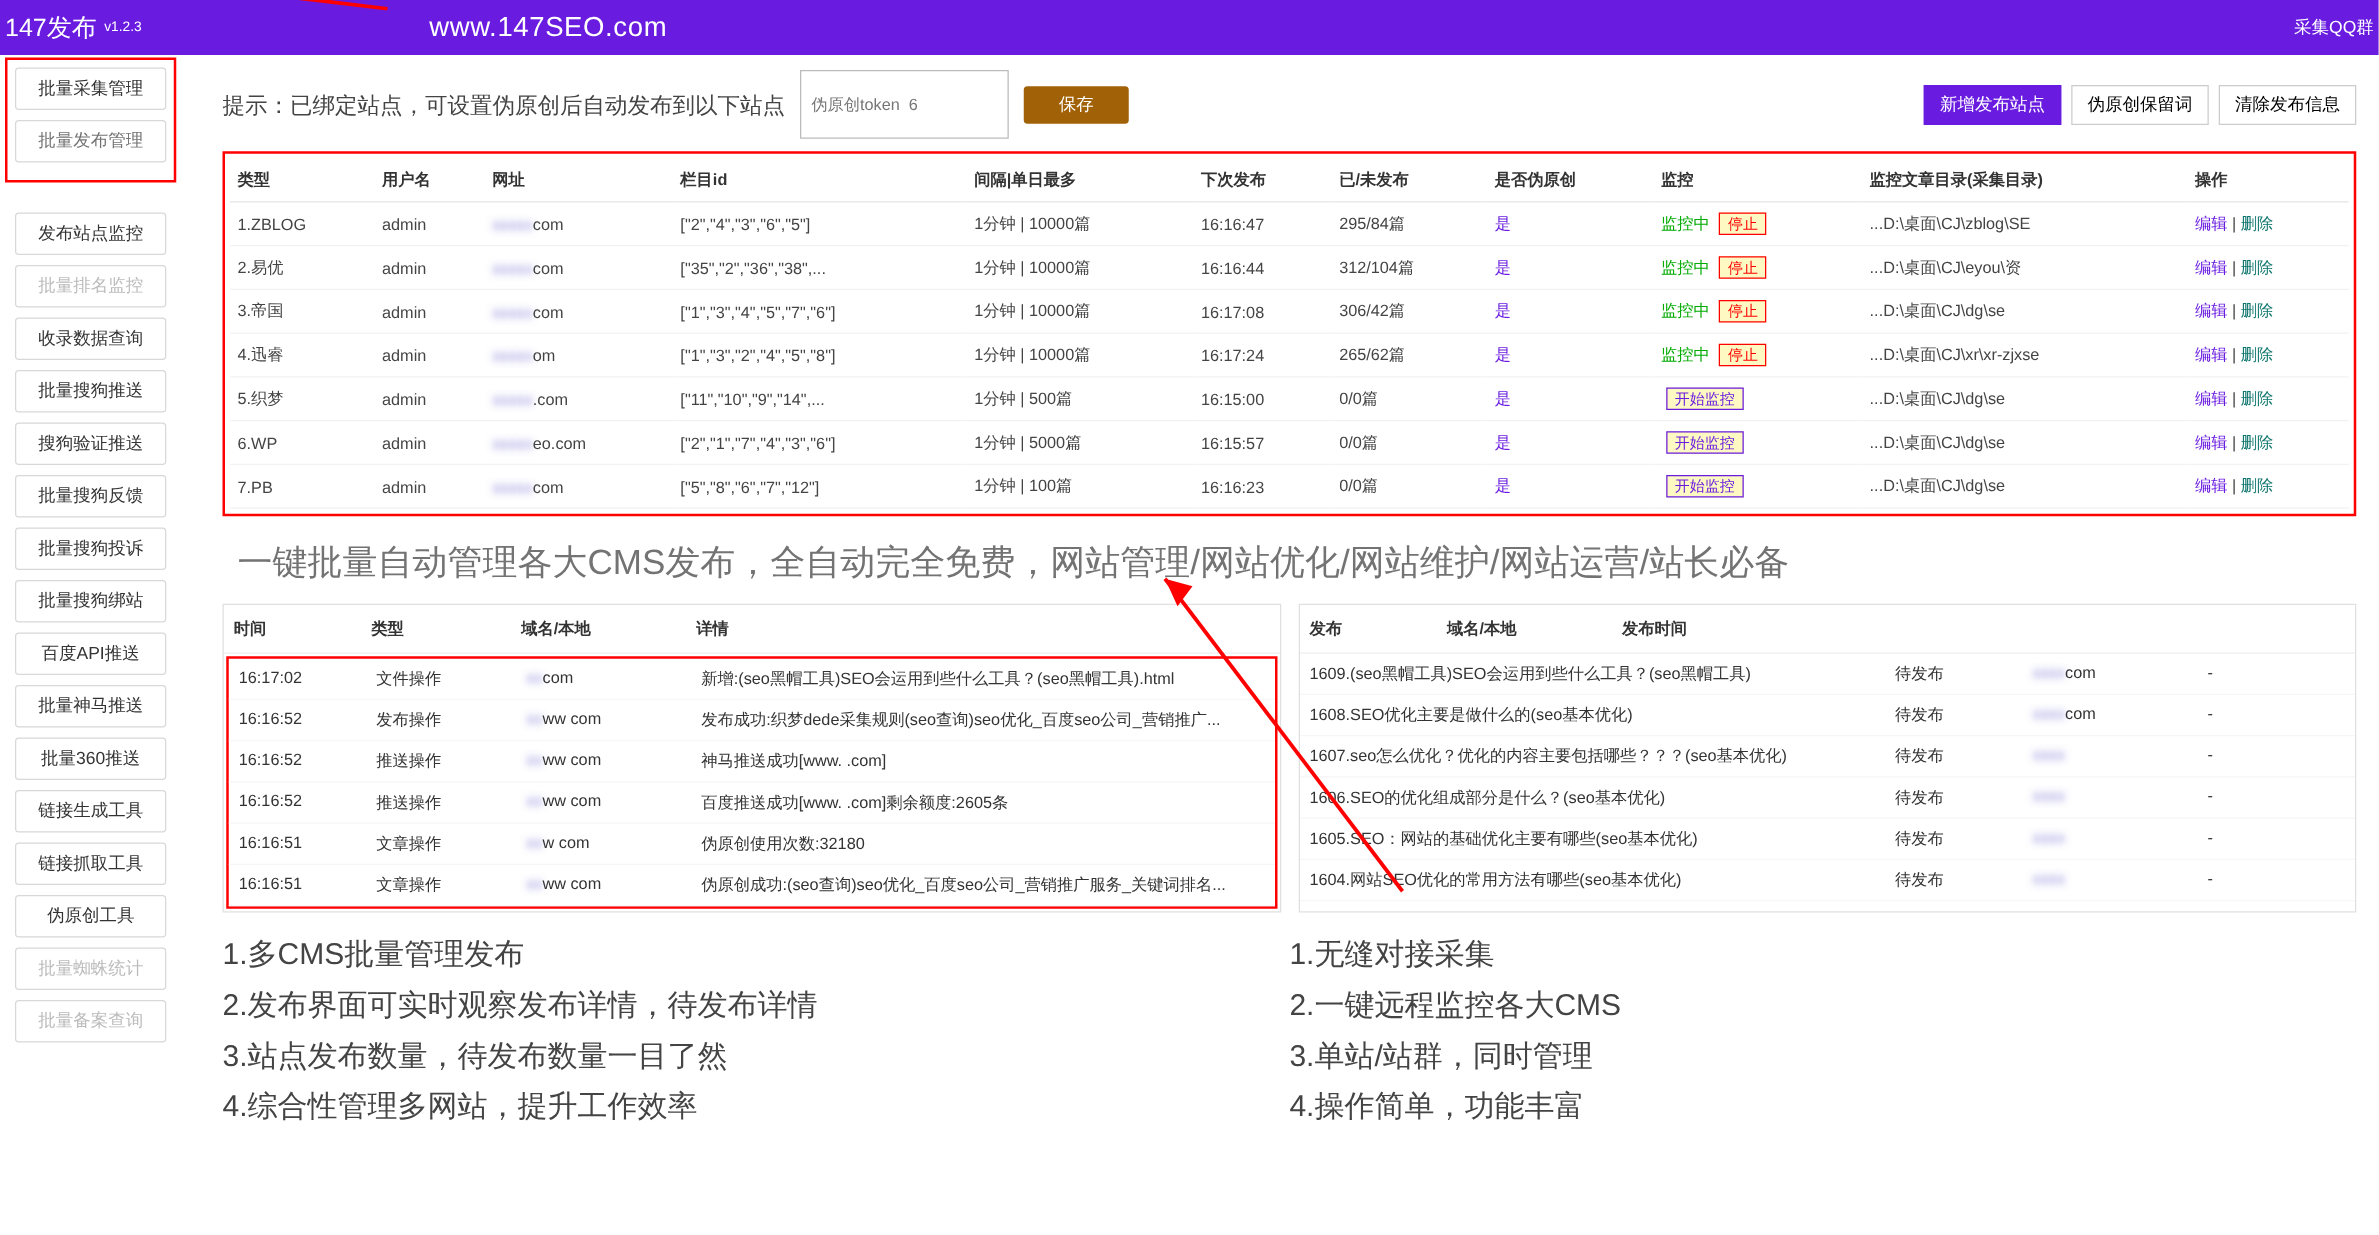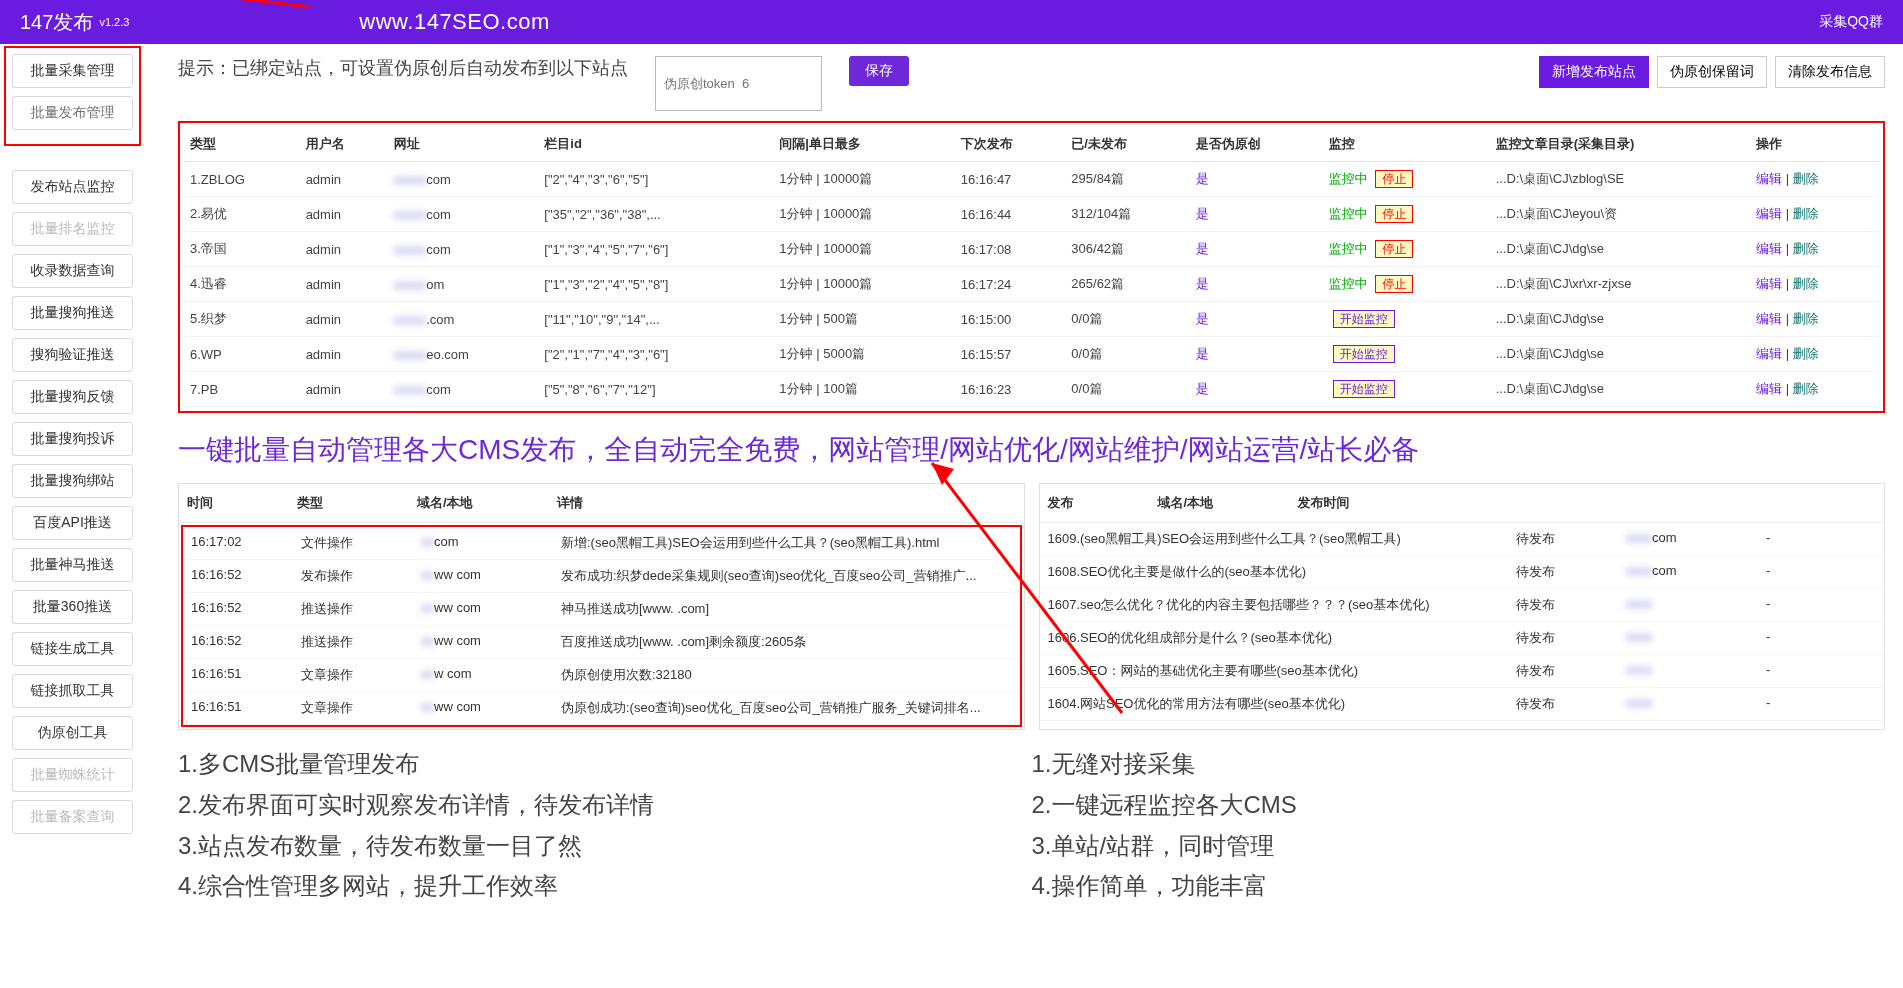--- a/index.html
+++ b/index.html
@@ -1,47 +1,47 @@
 <!DOCTYPE html>
 <html><head>
 <meta charset="utf-8">
 <style>
 *{box-sizing:border-box;margin:0;padding:0;font-family:"Microsoft YaHei",Arial,sans-serif}
 body{background:#fff;font-size:13px;color:#333}
-.topbar{background:#6a1be0;height:44px;display:flex;align-items:center;padding:0 20px;color:#fff}
+.topbar{background:#6a1be0;height:44px;display:flex;align-items:center;padding:0 4px;color:#fff}
 .logo{font-size:20px;font-weight:500}
 .ver{font-size:11px;margin-left:6px}
 .url{font-size:22px;margin-left:230px;letter-spacing:.5px}
 .spacer{flex:1}
 .qq{font-size:14px}
 .sidebar{position:absolute;left:0;top:44px;width:145px;padding:10px 12px}
 .sb-box{border:2px solid red;margin:-8px -8px 24px;padding:6px}
 .sb-btn{display:block;width:100%;background:#fff;border:1px solid #d8d8d8;border-radius:3px;padding:7px 0;margin-bottom:8px;font-size:14px;cursor:pointer;color:#333}
 .sb-btn.hl{color:#737373}
 .sb-btn.dim{color:#bbb}
 .main{margin-left:160px;padding:12px 18px 24px}
-.hint{display:flex;align-items:flex-start;margin-bottom:10px;gap:27px}
+.hint{display:flex;align-items:center;margin-bottom:10px;gap:12px}
 .hint-txt{font-size:18px;color:#444}
 .tok{border:1px solid #bbb;padding:19px 8px;font-size:13px;width:167px;color:#888}
-.savebtn{background:#6d28d9;color:#fff;border:none;padding:6px 16px;border-radius:3px;font-size:14px;cursor:pointer}
+.savebtn{background:#a16207;color:#fff;border:none;padding:6px 28px;border-radius:3px;font-size:14px;cursor:pointer}
 .right-btns{margin-left:auto;display:flex;gap:8px}
 .pb{border:1px solid #ccc;background:#fff;padding:6px 12px;border-radius:0;font-size:14px;cursor:pointer}
 .pb.primary{background:#6a1be0;color:#fff;border-color:#6a1be0}
 .tablewrap{border:2px solid red;padding:4px;position:relative}
 .arrow1{position:absolute;left:-20px;top:-48px;width:340px;height:60px}
 table{width:100%;border-collapse:collapse;font-size:13px}
 th{text-align:left;padding:8px 6px;border-bottom:1px solid #e5e5e5;font-weight:600;color:#333}
 td{padding:8px 6px;border-bottom:1px solid #f2f2f2;color:#444}
 .blur{color:transparent;text-shadow:0 0 6px rgba(90,80,200,.7)}
 .green{color:#0a0}
 .mbtn{border:1px solid red;color:red;padding:1px 6px;font-size:12px;margin-left:4px;cursor:pointer;background:#fef9c3}
 .mbtn.blue{border-color:#6a1be0;color:#6a1be0}
 .edit{color:#6a1be0;cursor:pointer}
 .del{color:#0f766e;cursor:pointer}
-.bigtxt{font-size:28px;color:#6d28d9;margin:18px 0 14px}
+.bigtxt{font-size:28px;color:#737373;margin:18px 12px 14px}
 .twocol{display:flex;gap:14px;position:relative}
 .logbox{flex:1;border:1px solid #e0e0e0}
 .lth{display:flex;padding:10px 8px;border-bottom:1px solid #eee;font-weight:600;font-size:13px}
 .ltd{display:flex;padding:7px 8px;font-size:13px;border-bottom:1px solid #f6f6f6}
 .c1{width:110px}.c2{width:120px}.c3{width:140px}.c4{flex:1}
 .redbox{border:2px solid red;margin:2px}
 .arrow2{position:absolute;left:50%;top:-30px;width:260px;height:280px;transform:translateX(-130px);pointer-events:none}
 .bullets{display:flex;margin-top:14px}
 .bl{flex:1;font-size:24px;color:#444;line-height:1.7}
 </style>

